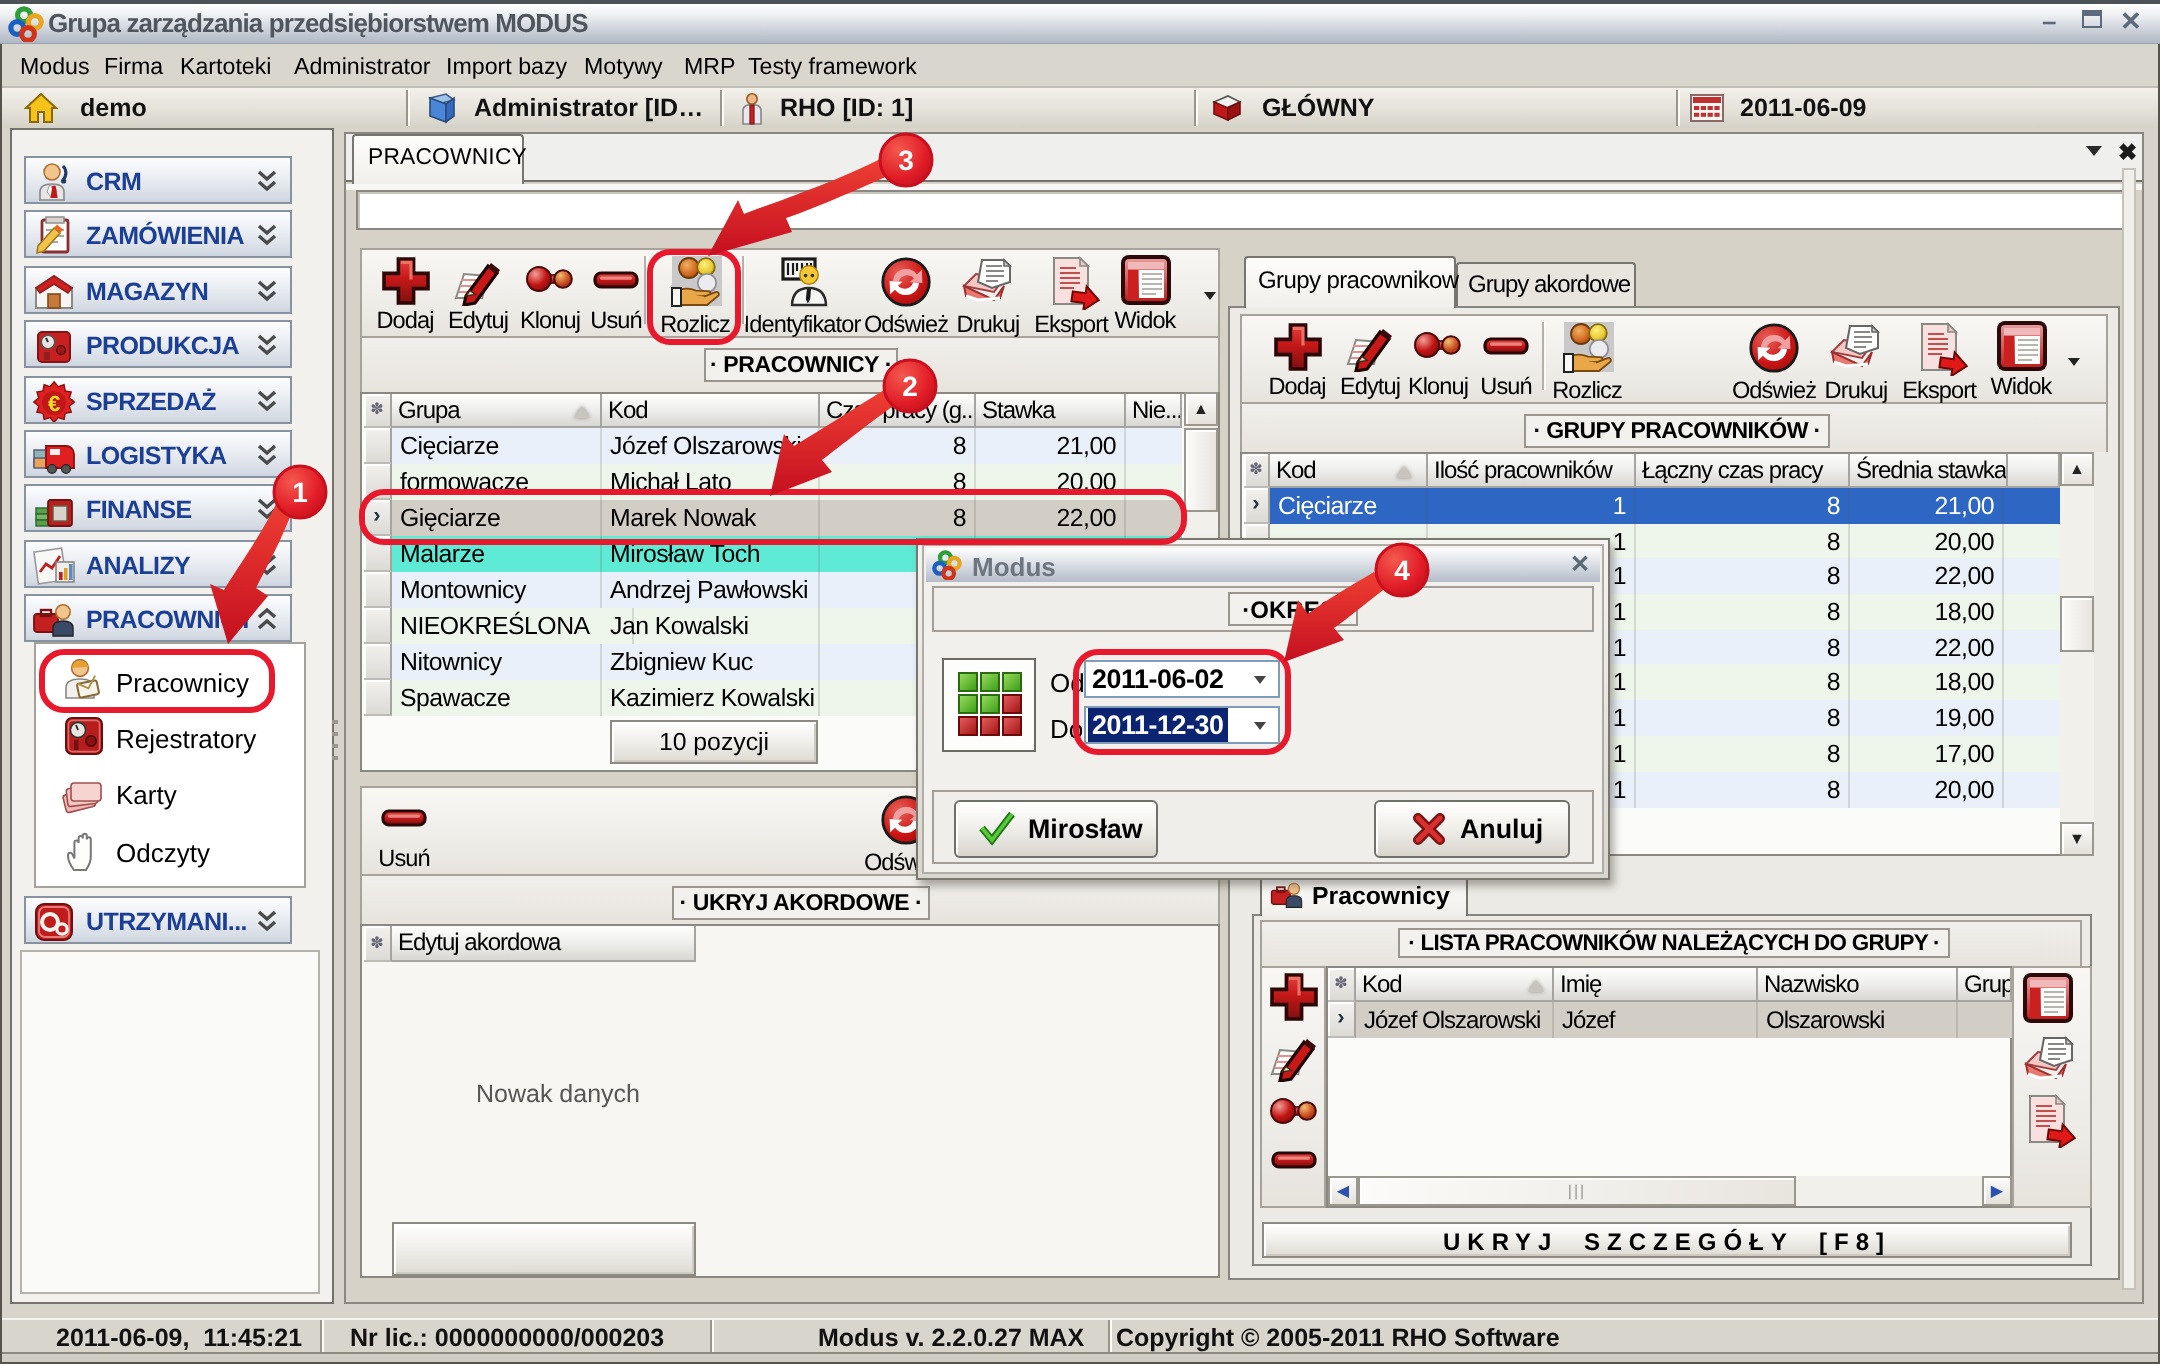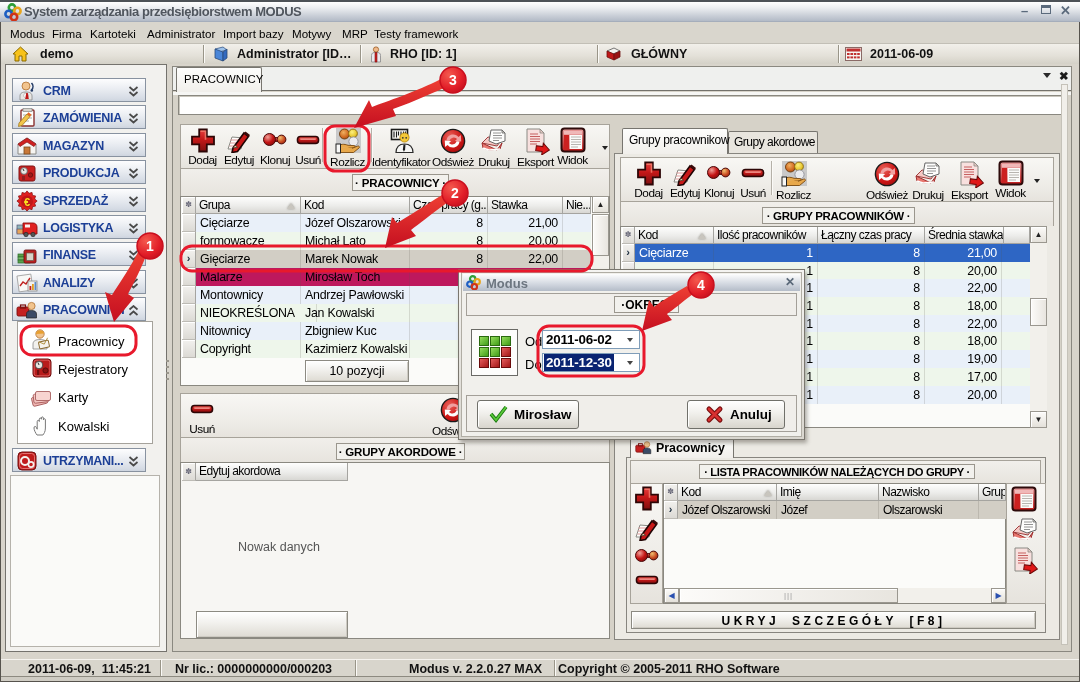--- a/index.html
+++ b/index.html
@@ -52,21 +52,21 @@
 .gbtn{background:linear-gradient(#ffffff,#f3f2ef 40%,#dedbd3);border:1px solid #8c8a82;box-shadow:inset 1px 1px 0 #fff,inset -1px -1px 0 #cdcac2}
 </style></head>
 <body>
 <div id="titlebar" class="abs"></div>
 <svg class="abs" style="left:4px;top:3px" width="18" height="18" viewBox="0 0 18 18">
 <circle cx="8" cy="4.6" r="3.2" fill="none" stroke="#2e9e38" stroke-width="2.6"></circle>
 <circle cx="4.6" cy="11" r="3.2" fill="none" stroke="#1d5ec2" stroke-width="2.6"></circle>
 <circle cx="13.4" cy="8" r="3.2" fill="none" stroke="#e8a51d" stroke-width="2.6"></circle>
 <circle cx="10" cy="14" r="3.2" fill="none" stroke="#d03418" stroke-width="2.6"></circle>
 </svg>
-<div id="title-text" class="abs">System zarządzania przedsiębiorstwem MODUS</div>
+<div id="title-text" class="abs">Grupa zarządzania przedsiębiorstwem MODUS</div>
 <div class="abs winbtn" style="left:1021px;top:3px;font-size:13px">–</div>
 <div class="abs winbtn" style="left:1041px;top:5px;width:10px;height:9px;border:1.5px solid #5b6a7c;border-top:3px solid #5b6a7c"></div>
 <div class="abs winbtn" style="left:1060px;top:3px;font-size:13px">✕</div>
 <div id="menubar" class="abs"></div>
 <div class="abs mi" style="left:10px">Modus</div>
 <div class="abs mi" style="left:52px">Firma</div>
 <div class="abs mi" style="left:90px">Kartoteki</div>
 <div class="abs mi" style="left:147px">Administrator</div>
 <div class="abs mi" style="left:223px">Import bazy</div>
 <div class="abs mi" style="left:292px">Motywy</div>
@@ -238,21 +238,21 @@
         <path d="M10.5 19v-4c0-2.5 2-3.5 5-3.5s5 1 5 3.5v4z" fill="#3a4a66" stroke="#222" stroke-width="0.7"></path>
       </svg></span>
     <span class="t">PRACOWNICY</span>
     <span class="chev"><svg width="11" height="12" viewBox="0 0 11 12">
         <path d="M1.5 4.5L5.5 1l4 3.5M1.5 10L5.5 6.5l4 3.5" fill="none" stroke="#4a4a4a" stroke-width="1.7"></path>
       </svg></span>
   </div>
 <div class="abs subitem" style="top:334px">Pracownicy</div>
 <div class="abs subitem" style="top:362px">Rejestratory</div>
 <div class="abs subitem" style="top:390px">Karty</div>
-<div class="abs subitem" style="top:419px">Kowalski</div>
+<div class="abs subitem" style="top:419px">Odczyty</div>
 <span class="abs" style="left:29px;top:328px"><svg width="24" height="24" viewBox="0 0 24 24">
       <circle cx="11" cy="6" r="4.2" fill="#f2c48e" stroke="#b07030" stroke-width="0.8"></circle>
       <path d="M11 2.5c2.5 0 4 1.3 4 3l-8 .4c0-1.8 1.5-3.4 4-3.4z" fill="#e8a030"></path>
       <path d="M4 21v-5c0-3.2 2.8-4.5 7-4.5s7 1.3 7 4.5v5z" fill="#f2f1ee" stroke="#888" stroke-width="0.8"></path>
       <rect x="10" y="13" width="10" height="7" rx="1" transform="rotate(-12 15 16.5)" fill="#f6f4ef" stroke="#8a6a30" stroke-width="1"></rect>
       <path d="M10.5 12.8l4.8 3.4 4.6-5.5" fill="none" stroke="#b09040" stroke-width="0.9" transform="rotate(-12 15 16.5)"></path>
     </svg></span>
 <span class="abs" style="left:31px;top:357px"><svg width="22" height="22" viewBox="0 0 22 22">
       <rect x="2" y="2" width="18" height="18" rx="3" fill="#b81c1c" stroke="#6a0e0e" stroke-width="1"></rect>
       <rect x="3.2" y="3.2" width="15.6" height="15.6" rx="2" fill="none" stroke="#e06a6a" stroke-width="0.8"></rect>
@@ -470,21 +470,21 @@
     <span class="celr" style="left:292px;width:75px">20,00</span>
   </div>
 <div class="ind abs" style="left:182px;top:250px;width:14px;height:18px;font-size:11px;color:#234;line-height:17px;text-align:center;font-weight:bold">›</div>
 <div class="row abs" style="left:196px;top:250px;width:395px;height:18px;background:#d2cec5">
     <span class="cell" style="left:0;width:105px">Gięciarze</span>
     <span class="cell" style="left:105px;width:109px">Marek Nowak</span>
     <span class="celr" style="left:214px;width:78px">8</span>
     <span class="celr" style="left:292px;width:75px">22,00</span>
   </div>
 <div class="ind abs" style="left:182px;top:268px;width:14px;height:18px;font-size:11px;color:#234;line-height:17px;text-align:center;font-weight:bold"></div>
-<div class="row abs" style="left:196px;top:268px;width:395px;height:18px;background:#be185d">
+<div class="row abs" style="left:196px;top:268px;width:395px;height:18px;background:#5eead4">
     <span class="cell" style="left:0;width:105px">Malarze</span>
     <span class="cell" style="left:105px;width:109px">Mirosław Toch</span>
     <span class="celr" style="left:214px;width:78px">8</span>
     <span class="celr" style="left:292px;width:75px">18,00</span>
   </div>
 <div class="ind abs" style="left:182px;top:286px;width:14px;height:18px;font-size:11px;color:#234;line-height:17px;text-align:center;font-weight:bold"></div>
 <div class="row abs" style="left:196px;top:286px;width:395px;height:18px;background:#e9f0f9">
     <span class="cell" style="left:0;width:105px">Montownicy</span>
     <span class="cell" style="left:105px;width:109px">Andrzej Pawłowski</span>
     <span class="celr" style="left:214px;width:78px">8</span>
@@ -499,21 +499,21 @@
   </div>
 <div class="ind abs" style="left:182px;top:322px;width:14px;height:18px;font-size:11px;color:#234;line-height:17px;text-align:center;font-weight:bold"></div>
 <div class="row abs" style="left:196px;top:322px;width:395px;height:18px;background:#e9f0f9">
     <span class="cell" style="left:0;width:105px">Nitownicy</span>
     <span class="cell" style="left:105px;width:109px">Zbigniew Kuc</span>
     <span class="celr" style="left:214px;width:78px">8</span>
     <span class="celr" style="left:292px;width:75px">19,00</span>
   </div>
 <div class="ind abs" style="left:182px;top:340px;width:14px;height:18px;font-size:11px;color:#234;line-height:17px;text-align:center;font-weight:bold"></div>
 <div class="row abs" style="left:196px;top:340px;width:395px;height:18px;background:#eef6eb">
-    <span class="cell" style="left:0;width:105px">Copyright</span>
+    <span class="cell" style="left:0;width:105px">Spawacze</span>
     <span class="cell" style="left:105px;width:109px">Kazimierz Kowalski</span>
     <span class="celr" style="left:214px;width:78px">8</span>
     <span class="celr" style="left:292px;width:75px">20,00</span>
   </div>
 <div class="abs gbtn" style="left:305px;top:360px;width:104px;height:22px;text-align:center;font-size:12.4px;padding-top:3px">10 pozycji</div>
 <div class="sbv abs" style="left:592px;top:196px;width:17px;height:190px"></div>
 <div class="sbtn abs" style="left:592px;top:196px;width:17px;height:17px;font-size:8px;line-height:15px">▲</div>
 <div class="sbtn abs" style="left:592px;top:369px;width:17px;height:17px;font-size:8px;line-height:15px">▼</div>
 <div class="thumb abs" style="left:592px;top:214px;width:17px;height:42px"></div>
 <div class="abs tbar" style="left:180px;top:393px;width:430px;height:45px"></div>
@@ -540,21 +540,21 @@
           <stop offset="1" stop-color="#8a0c0c"></stop>
         </radialGradient>
       </defs>
       <circle cx="14" cy="14" r="11.6" fill="url(#og12)" stroke="#1a1a1a" stroke-width="1.4"></circle>
       <path d="M7.5 13.5c.3-3.6 3-6 6.6-6 2.4 0 4.2 1 5.4 2.6l2.4-2.2.3 6.6-6.4-.4 2.2-2a4.5 4.5 0 0 0-7.6 1.6z" fill="#f0a0a0"></path>
       <path d="M20.5 14.5c-.3 3.6-3 6-6.6 6a6.8 6.8 0 0 1-5.4-2.6l-2.4 2.2-.3-6.6 6.4.4-2.2 2a4.5 4.5 0 0 0 7.6-1.6z" fill="#fdfdfd"></path>
     </svg>
     <div class="tbl">Odśwież</div>
   </div>
 <div class="abs band" style="left:180px;top:438px;width:430px;height:24px"></div>
-<div class="abs bandbox" style="left:336px;top:443px;width:129px;height:17px;line-height:16px;font-size:11.5px;letter-spacing:-0.2px">· GRUPY AKORDOWE ·</div>
+<div class="abs bandbox" style="left:336px;top:443px;width:129px;height:17px;line-height:16px;font-size:11.5px;letter-spacing:-0.2px">· UKRYJ AKORDOWE ·</div>
 <div class="abs" style="left:180px;top:462px;width:430px;height:177px;background:#f7f6f3;border:1px solid #8a8880"></div>
 <div class="ind abs" style="left:182px;top:463px;width:14px;height:18px;font-size:8px;color:#667;text-align:center;line-height:17px">✽</div>
 <div class="hcell abs" style="left:196px;top:463px;width:152px;height:18px">Edytuj akordowa</div>
 <div class="abs" style="left:238px;top:540px;font-size:12.5px;color:#555">Nowak danych</div>
 <div class="abs gbtn" style="left:196px;top:611px;width:152px;height:27px"></div>
 <div class="abs tab1" style="left:622px;top:128px;width:106px;height:26px;z-index:2"></div>
 <div class="abs" style="left:629px;top:133px;font-size:12px;letter-spacing:-0.3px;color:#000;z-index:3">Grupy pracownikow</div>
 <div class="abs" style="left:728px;top:131px;width:90px;height:23px;background:#e8e5de;border:1px solid #77756f;border-bottom:none;border-radius:2px 2px 0 0"></div>
 <div class="abs" style="left:734px;top:135px;font-size:12px;letter-spacing:-0.5px;color:#000">Grupy akordowe</div>
 <div class="abs" style="left:614px;top:153px;width:446px;height:487px;background:#eceae4;border:1px solid #87857f"></div>

